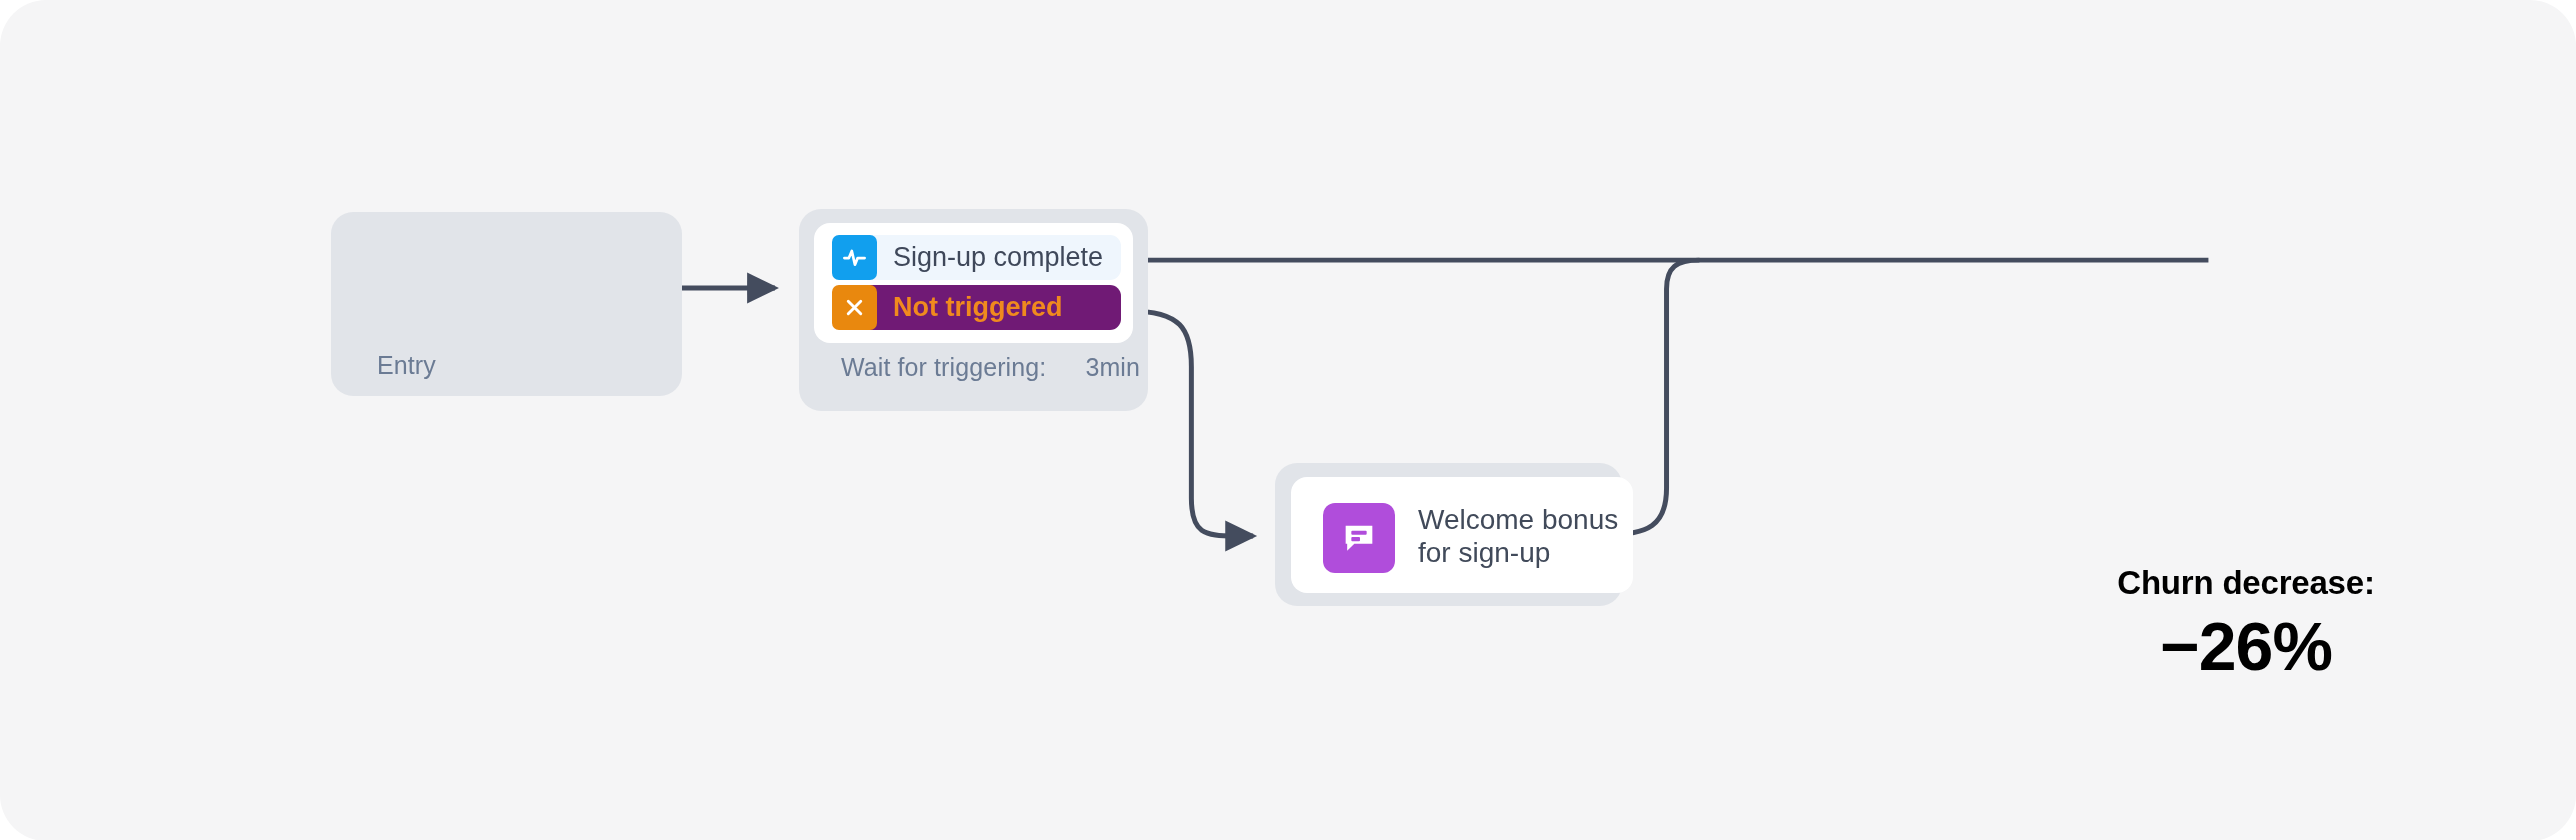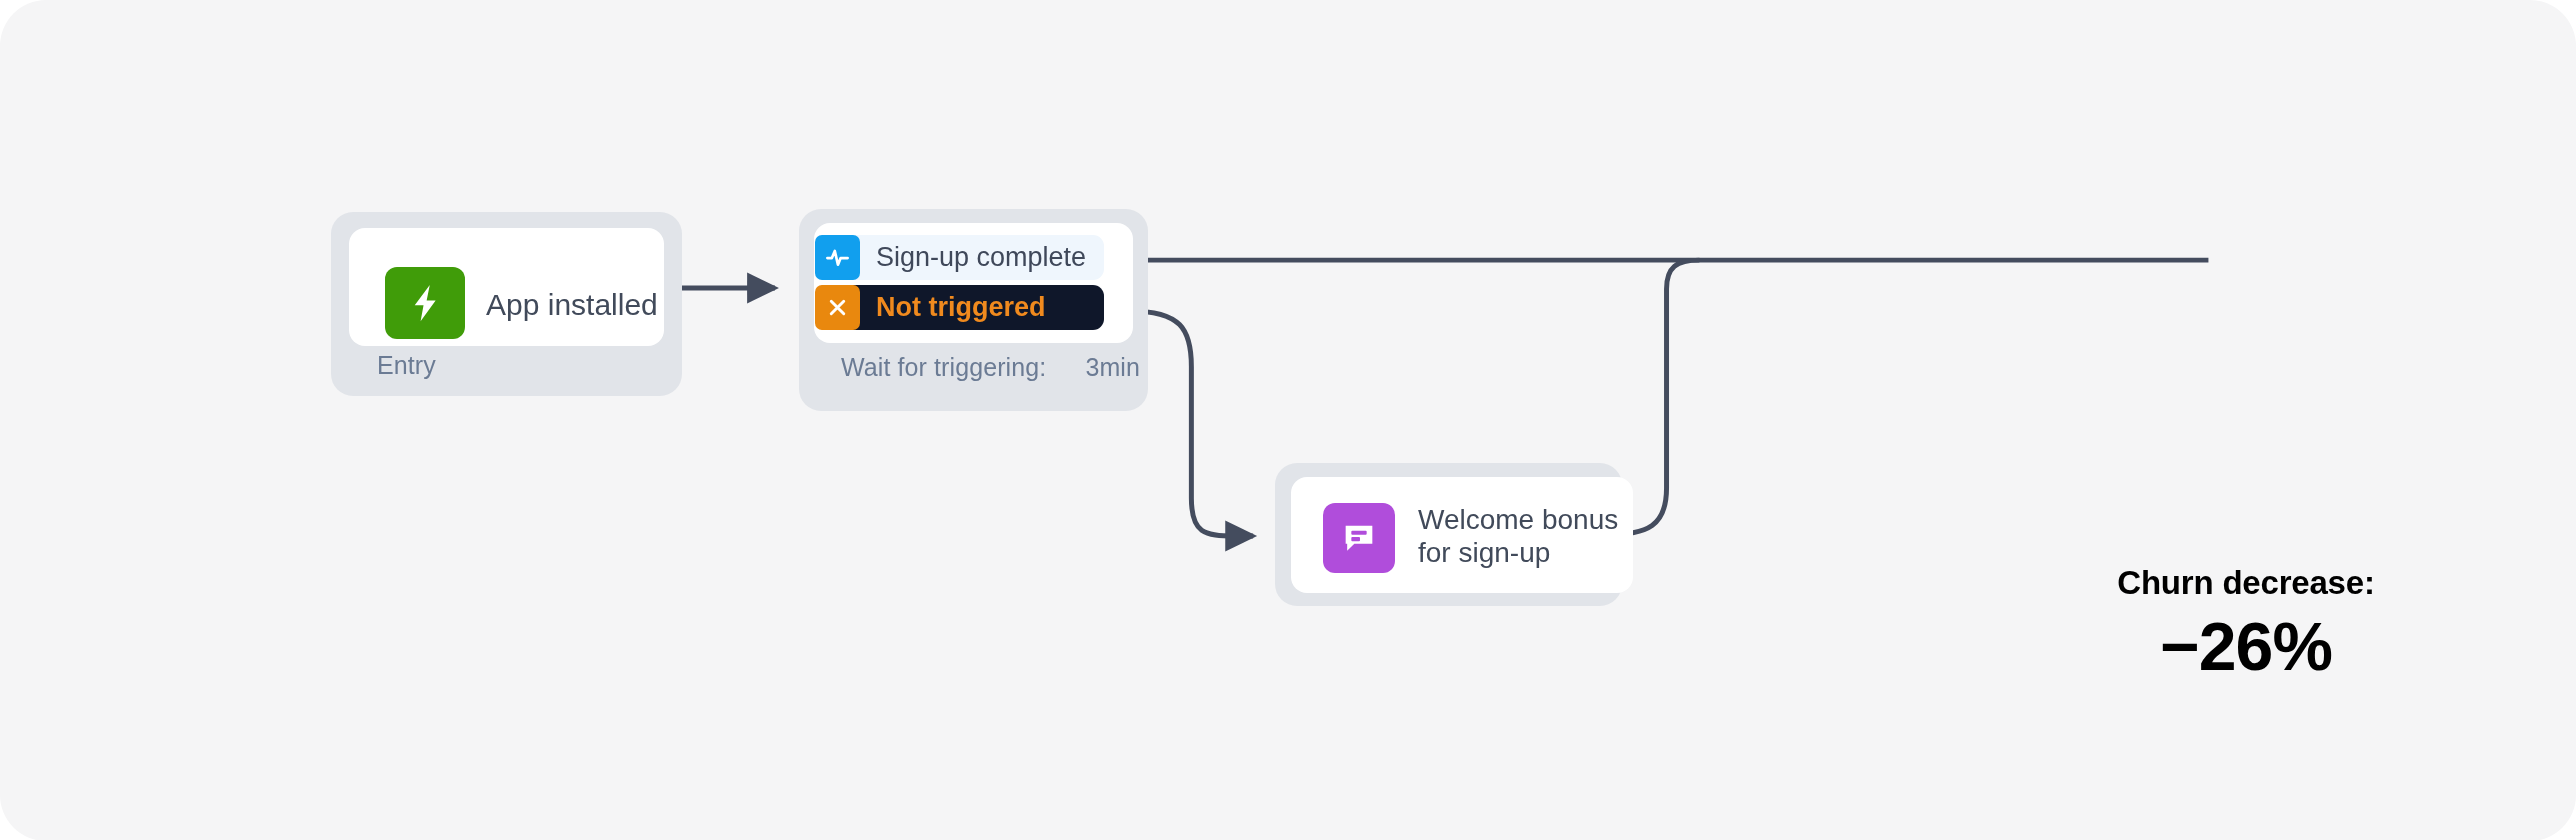--- a/index.html
+++ b/index.html
@@ -74,29 +74,29 @@
     color: #414a5a;
     white-space: nowrap;
   }
   #node-entry .node-footer { left: 30px; top: 139px; width: 299px; }
 
   
   #node-wait        { left: 799px; top: 209px; width: 349px; height: 202px; }
   #node-wait .node-card { left: 15px; top: 14px; width: 319px; height: 120px; }
   .branch-row {
     position: absolute;
-    left: 1px;
+    left: 18px;
     width: 289px;
     height: 45px;
     border-radius: 11px;
     display: flex;
     align-items: center;
   }
   .branch-row.success { top: 12px; background: #eff6fd; }
-  .branch-row.failure { top: 62px; background: #0f172a; }
+  .branch-row.failure { top: 62px; background: #701a75; }
   .branch-row .icon-tile {
     position: relative;
     left: 0; top: 0;
     width: 45px; height: 45px;
     border-radius: 7px;
     flex: 0 0 45px;
   }
   .branch-label {
     margin-left: 16px;
     font-size: 27px;
@@ -172,28 +172,20 @@
     </g>
 
     <g>
       <circle cx="1611" cy="537" r="11" fill="#444c5e"></circle>
       <path d="M 1611 537 C 1655 537 1673 527 1673 490
                L 1673 290 C 1673 268 1683 261 1706 261" stroke="#444c5e" stroke-width="5" fill="none"></path>
     </g>
   </svg>
 
   <div class="node" id="node-entry">
-    <div class="node-card">
-      <div class="icon-tile green">
-        <svg width="44" height="50" viewBox="0 0 24 24" aria-hidden="true">
-          <path d="M14.6 2.2 L6.4 13.2 L11.2 13.2 L9.6 21.9 L17.8 10.6 L12.9 10.6 Z" fill="#ffffff"></path>
-        </svg>
-      </div>
-      <div id="entry-title">App installed</div>
-    </div>
     <div class="node-footer">
       <span>Entry</span>
       <span></span>
     </div>
   </div>
 
   <div class="node" id="node-wait">
     <div class="node-card">
 
       <div class="branch-row success">

